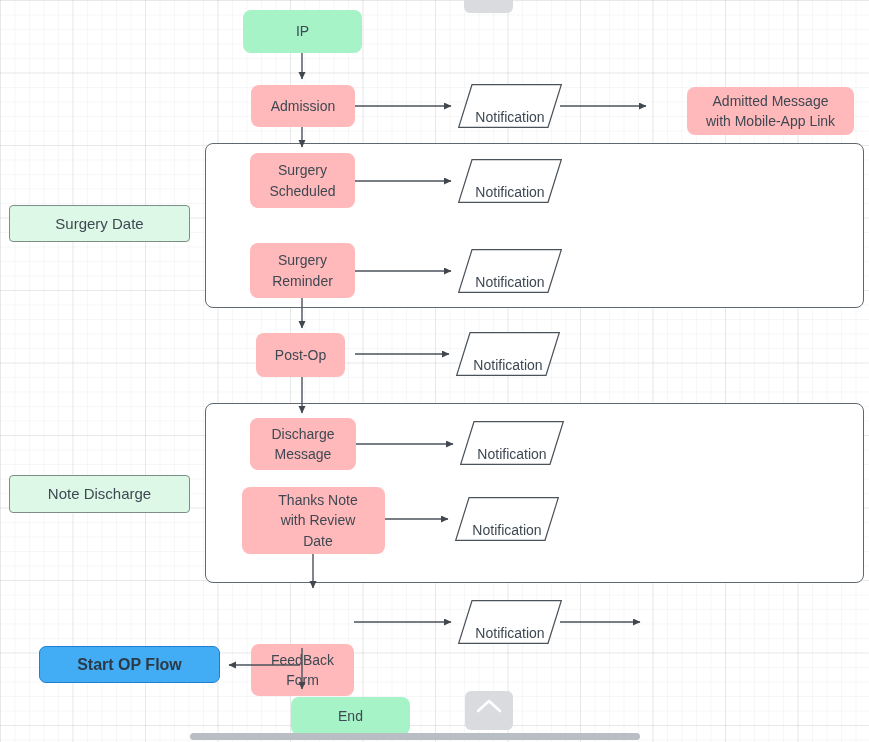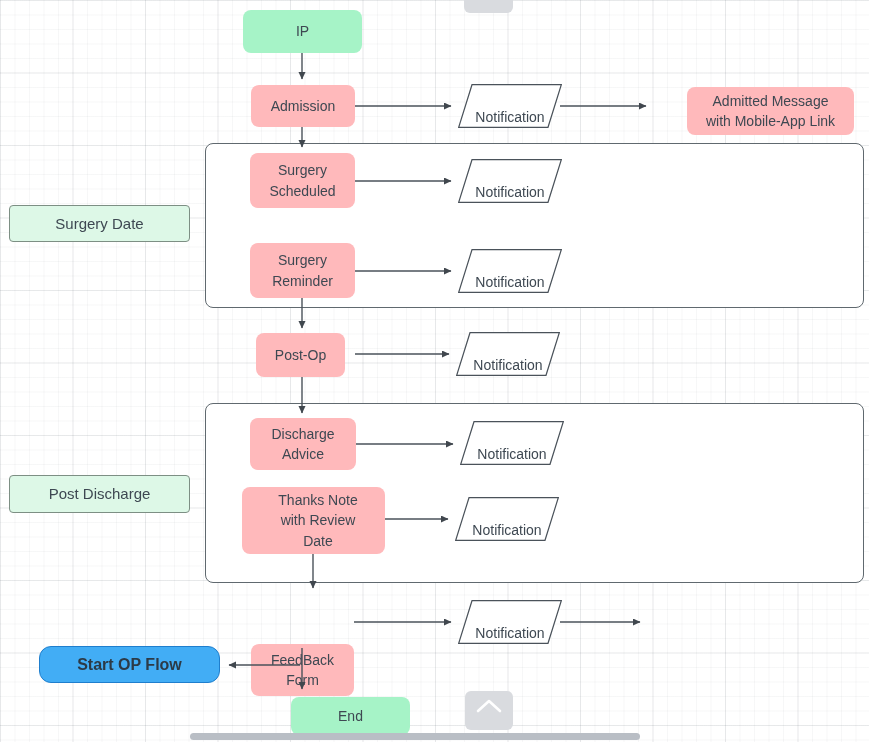--- a/index.html
+++ b/index.html
@@ -28,21 +28,21 @@
     text-align:center;font-size:14px;line-height:1.45;white-space:pre-line;
     border-radius:8px;color:var(--text);
   }
   .pink{background:var(--pink);}
   .mint{background:var(--mint);}
   .tag{
     background:var(--pale-green);border:1px solid #7d8f84;border-radius:4px;
     font-size:15px;
   }
   .blue-box{
-    background:var(--blue);border:1px solid var(--blue-border);border-radius:12px;
+    background:var(--blue);border:1px solid var(--blue-border);border-radius:7px;
     font-weight:bold;font-size:16px;color:#2c3a47;
   }
   .container-frame{
     position:absolute;background:#ffffff;border:1px solid var(--container-border);
     border-radius:8px;
   }
   .notif{position:absolute;}
   .notif svg{position:absolute;left:0;top:0;}
   .notif .lbl{
     position:absolute;inset:0;display:flex;align-items:center;justify-content:center;
@@ -90,25 +90,25 @@
     <span>Surgery
 Reminder</span>
   </div>
 
   <div class="box pink" style="left:256px;top:333px;width:89px;height:44px;">
     <span>Post-Op</span>
   </div>
 
   <div class="box pink" style="left:250px;top:418px;width:106px;height:52px;">
     <span>Discharge
-Advice</span>
+Message</span>
   </div>
 
   <div class="box tag" style="left:9px;top:475px;width:181px;height:38px;">
-    <span>Post Discharge</span>
+    <span>Note Discharge</span>
   </div>
 
   <div class="box pink" style="left:242px;top:487px;width:143px;height:67px;padding-left:9px;">
     <span>Thanks Note
 with Review
 Date</span>
   </div>
 
   <div class="box pink" style="left:251px;top:596px;width:103px;height:52px;margin-top:48px;">
     <span>FeedBack

